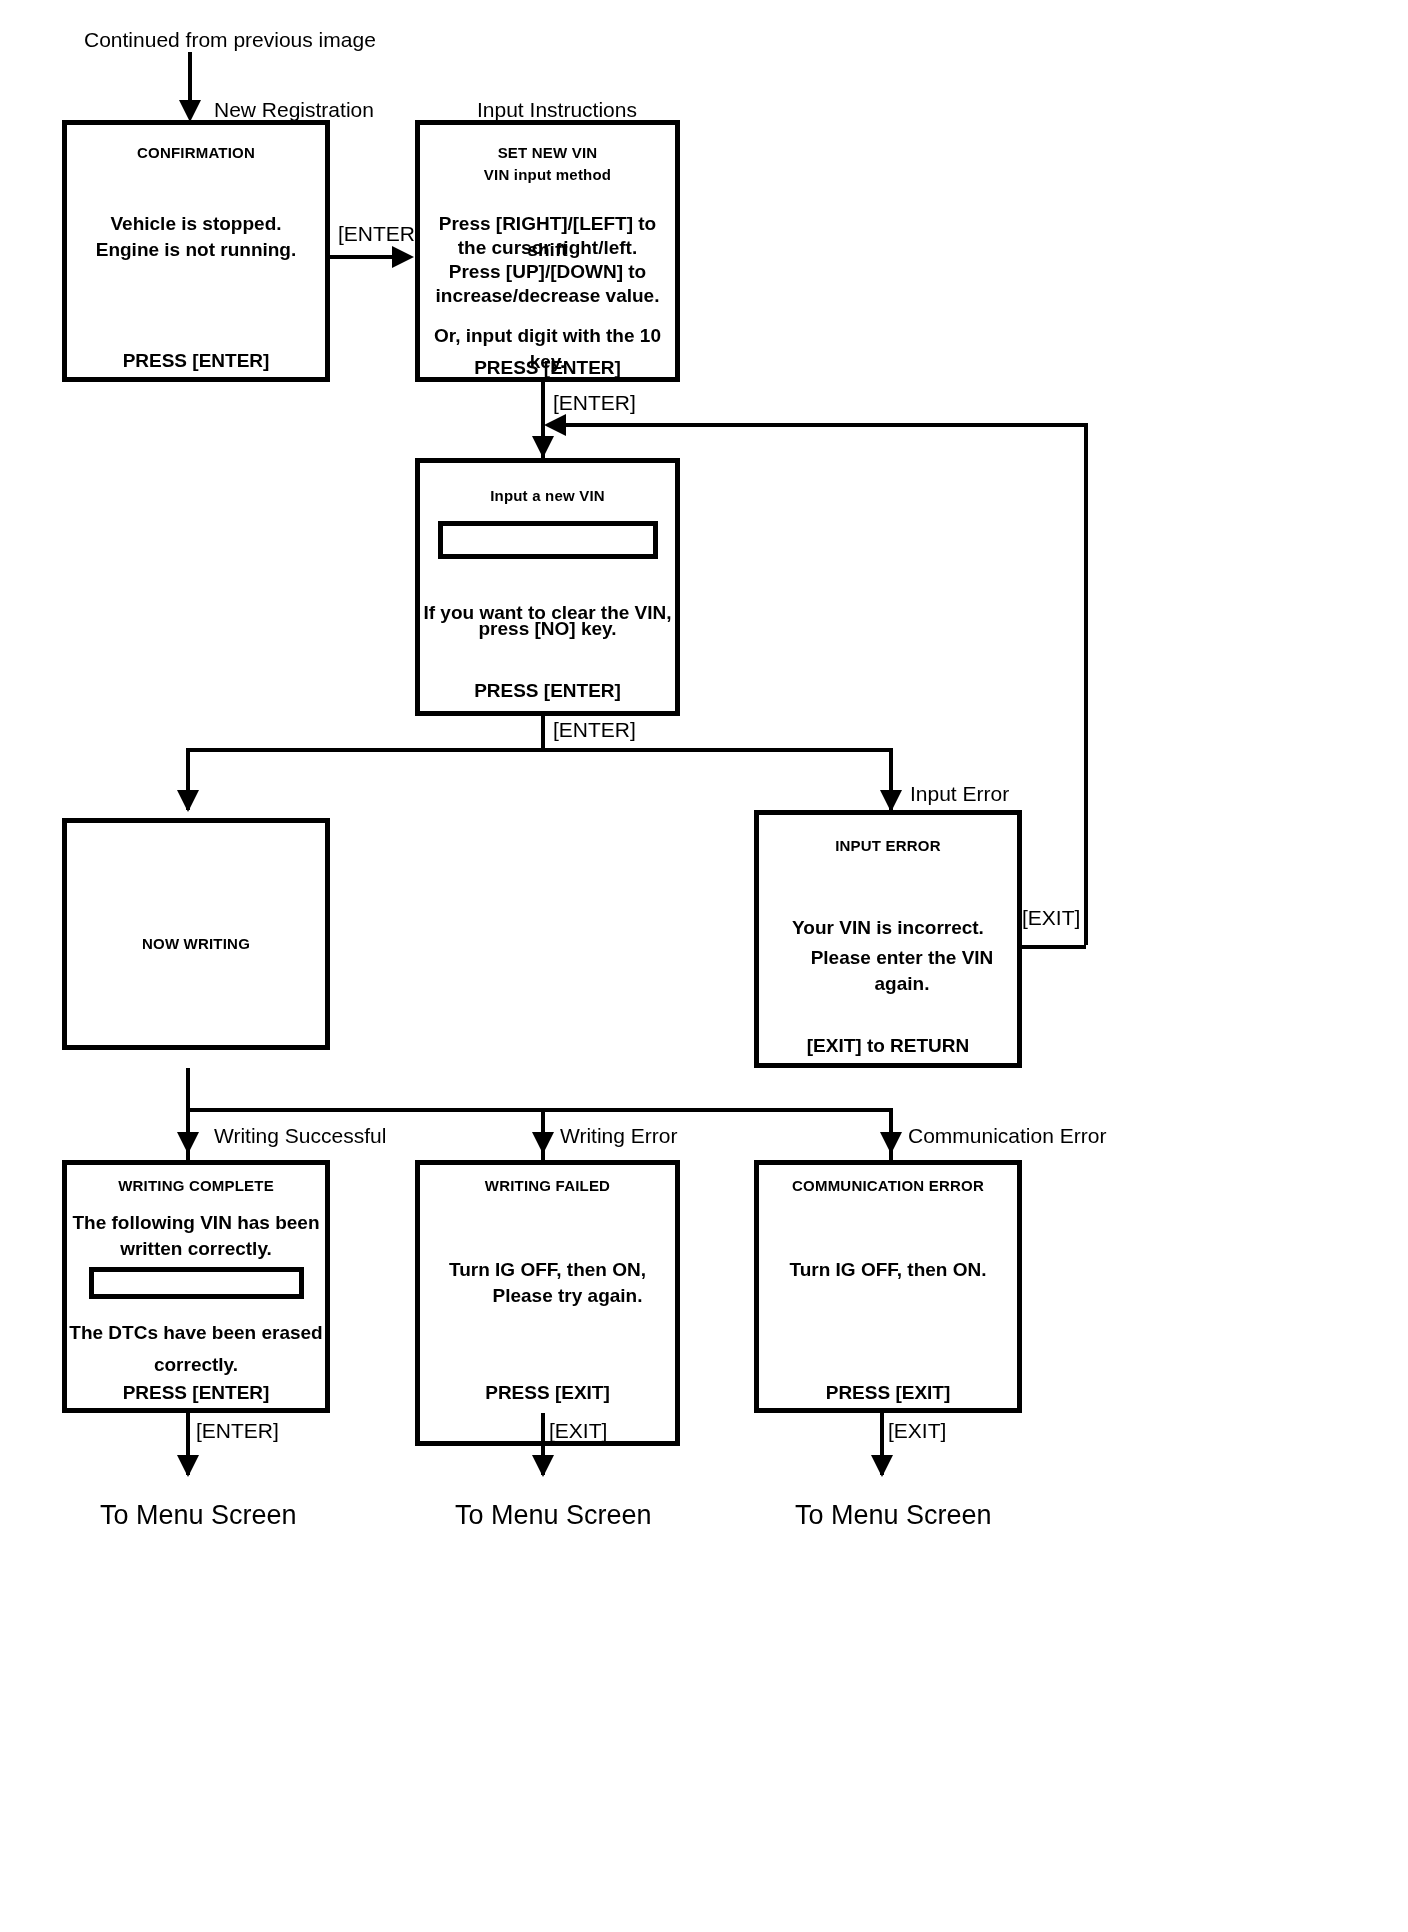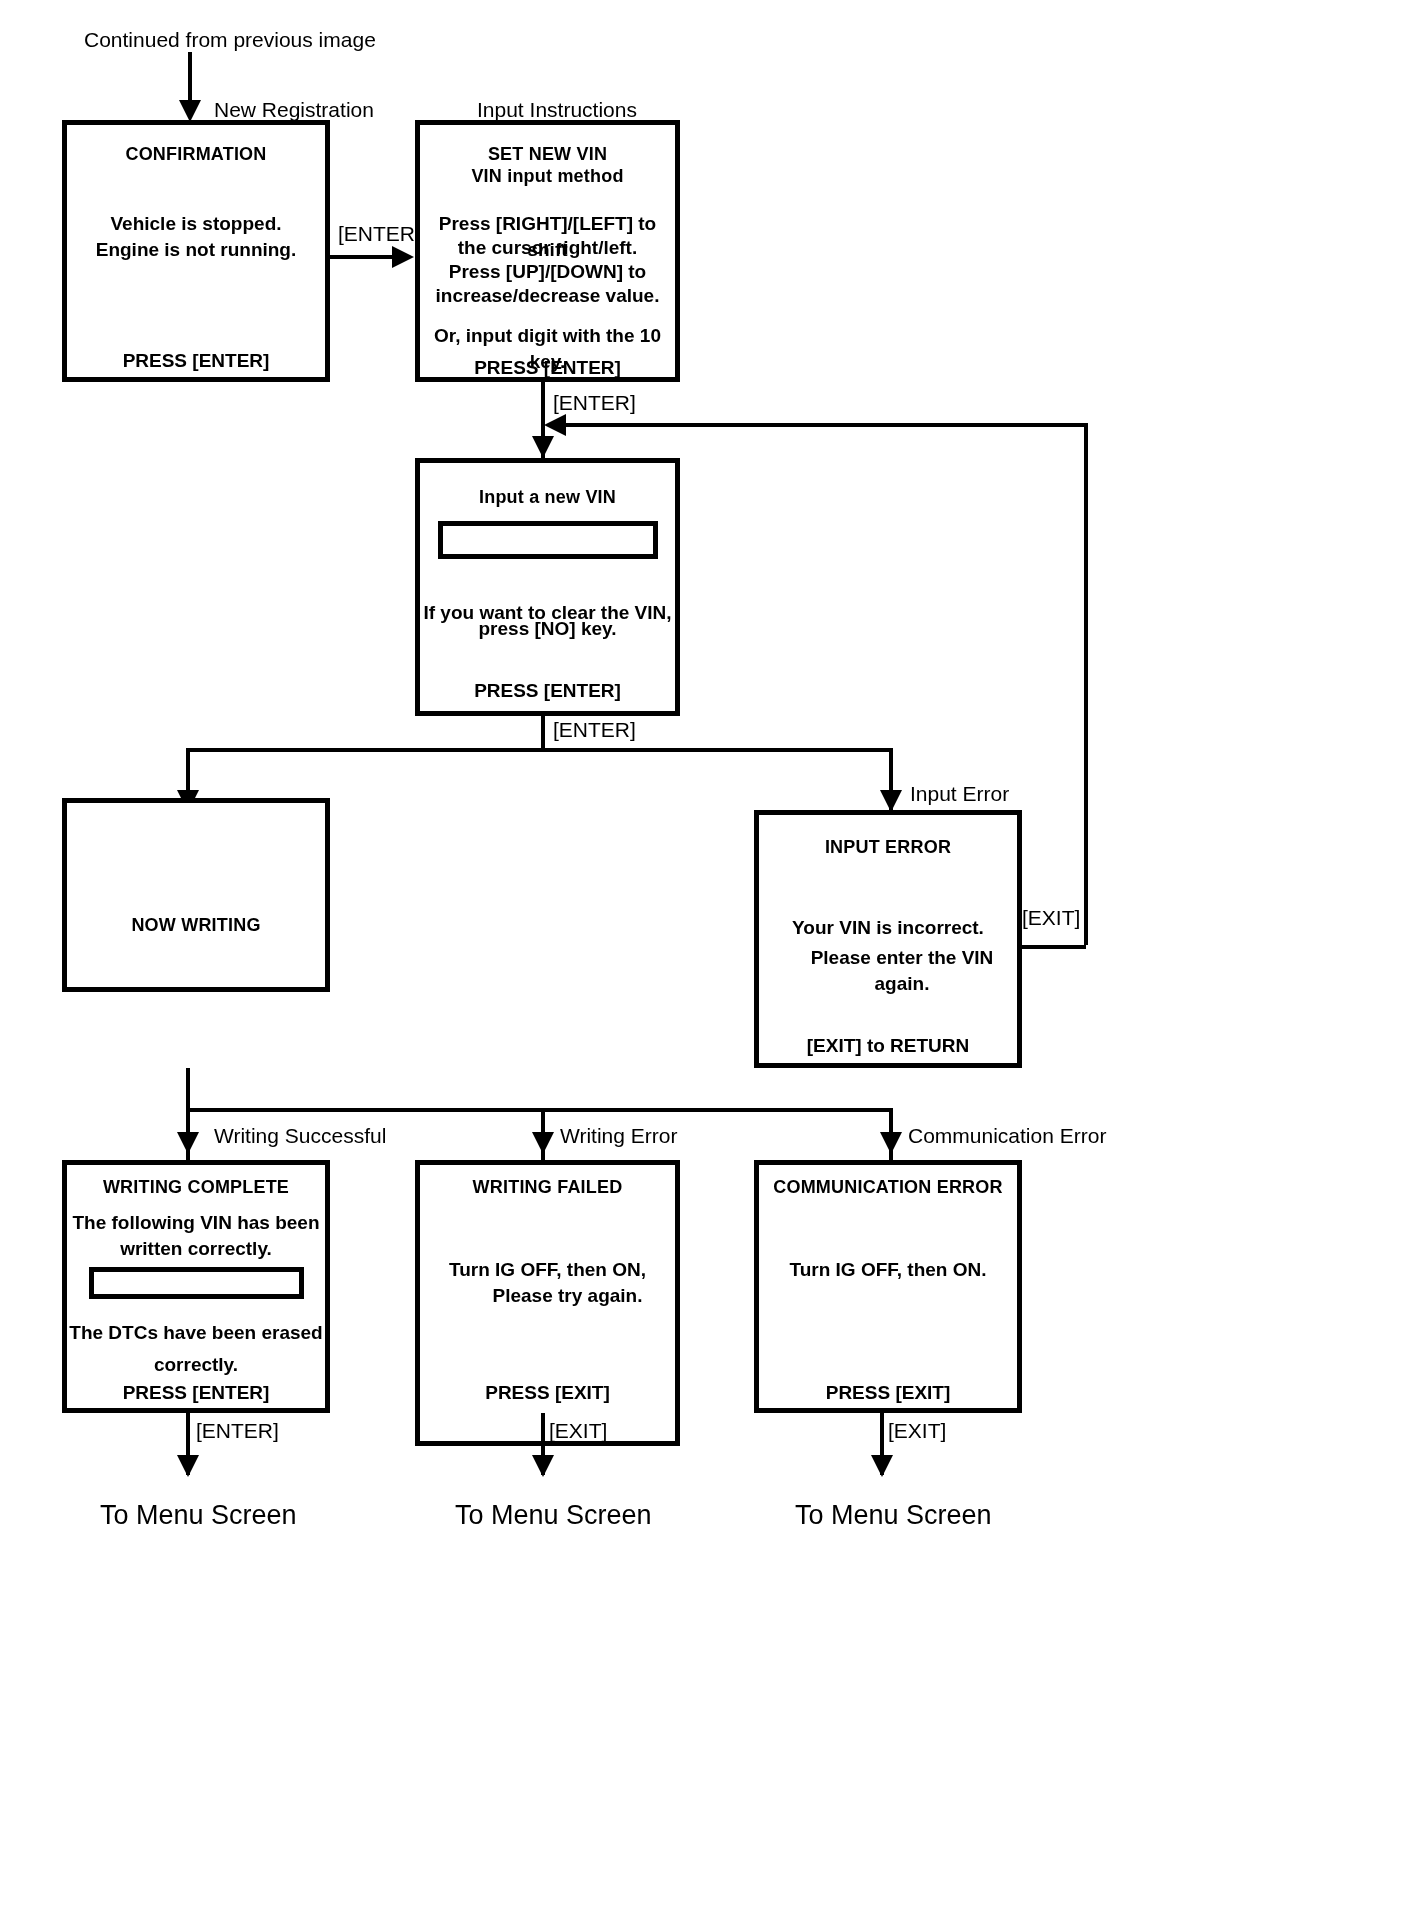--- a/index.html
+++ b/index.html
@@ -24,21 +24,21 @@
     border: 5px solid #000000;
     background: #ffffff;
     box-sizing: border-box;
   }
   .screen-title {
     position: absolute;
     left: 0;
     right: 0;
     text-align: center;
     font-weight: bold;
-    font-size: 18px;
+    font-size: 15px;
     letter-spacing: 0.2px;
   }
   .screen-line {
     position: absolute;
     left: 0;
     right: 0;
     text-align: center;
     font-weight: bold;
     font-size: 19px;
     line-height: 26px;
@@ -166,21 +166,21 @@
   <div class="anno" style="left:553px; top:718px;">[ENTER]</div>
   <div class="hline" style="left:186px; top:748px; width:707px;"></div>
 
   <div class="vline" style="left:186px; top:748px; height:62px;"></div>
   <div class="arrow-down" style="left:177px; top:790px;"></div>
 
   <div class="vline" style="left:889px; top:748px; height:62px;"></div>
   <div class="arrow-down" style="left:880px; top:790px;"></div>
   <div class="anno" style="left:910px; top:782px;">Input Error</div>
 
-  <div class="screen-box" style="left:62px; top:798px; width:268px; height:194px;">
+  <div class="screen-box" style="left:62px; top:818px; width:268px; height:232px;">
     <div class="screen-title" style="top:112px;">NOW WRITING</div>
   </div>
 
   <div class="screen-box" style="left:754px; top:810px; width:268px; height:258px;">
     <div class="screen-title" style="top:22px;">INPUT ERROR</div>
     <div class="screen-line" style="top:100px;">Your VIN is incorrect.</div>
     <div class="screen-line" style="top:130px;margin-left:28px;">Please enter the VIN again.</div>
     <div class="screen-footer" style="top:220px;">[EXIT] to RETURN</div>
   </div>
 

